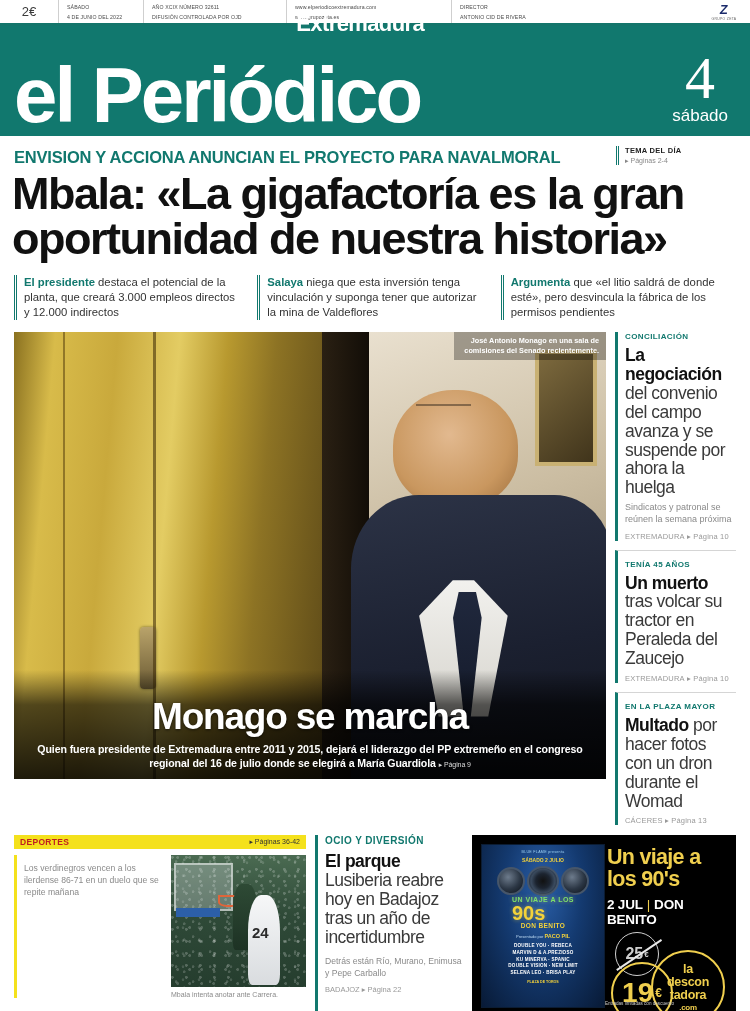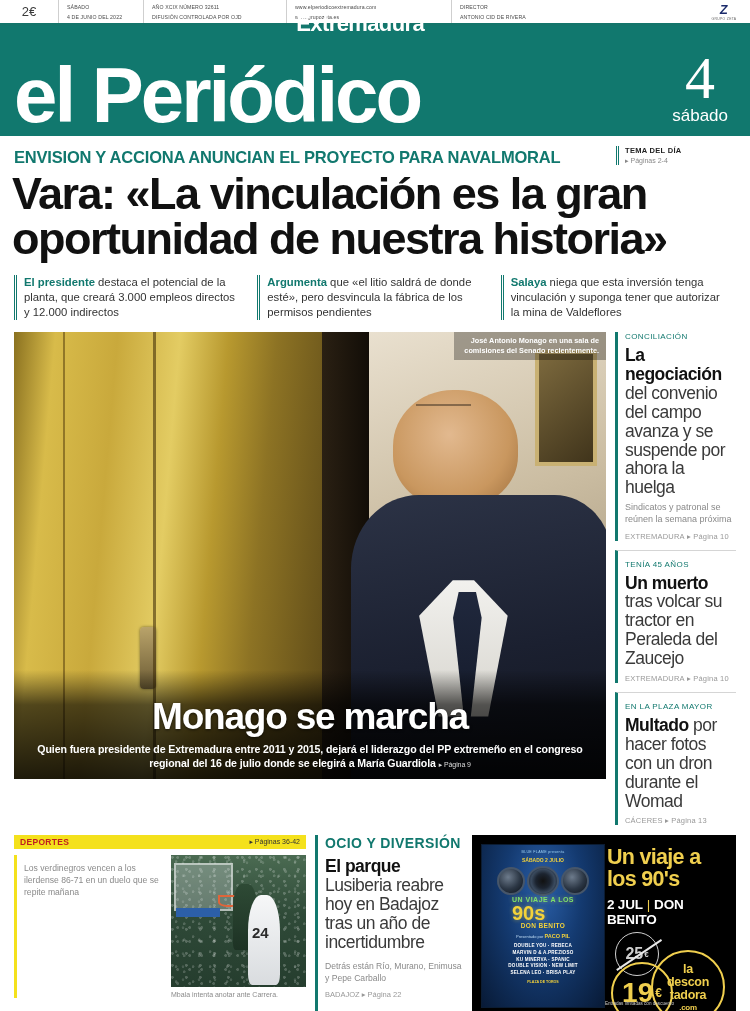--- a/index.html
+++ b/index.html
@@ -183,21 +183,21 @@
     margin-top:7px; font-weight:bold; letter-spacing:-.1px;
   }
   .ov-sub .pg { font-weight:normal; font-size:7px; color:#ddd; }
 
   
   .sidebar { flex:1; display:flex; flex-direction:column; }
   .side-item { padding-left:7px; border-left:3px solid #11786e; }
   .side-item + .side-item { margin-top:9px; padding-top:9px;
     border-top:1px solid #d5d5d5; }
   .si-kicker {
-    font-size:8px; font-weight:normal; color:#11786e; letter-spacing:.4px;
+    font-size:8px; font-weight:bold; color:#11786e; letter-spacing:.4px;
     margin-bottom:5px;
   }
   .si-title {
     font-size:17.5px; line-height:1.08; color:#3a3a3a; letter-spacing:-.5px;
   }
   .si-title b { color:#111; font-weight:bold; }
   .si-sub { font-size:9px; line-height:1.3; color:#8a8a8a; margin-top:5px; }
   .si-foot { font-size:7.5px; margin-top:6px; font-weight:bold; color:#333; letter-spacing:.2px;}
   .si-foot span { font-weight:normal; color:#999; }
 
@@ -253,21 +253,21 @@
     position:absolute; left:60%; top:52%; color:#2a2a2a; font-size:15px;
     font-weight:bold; font-family:"Liberation Sans",sans-serif;
   }
   .di-player2{
     position:absolute; left:46%; top:22%; width:18%; height:50%;
     background: linear-gradient(180deg,#2e4a35,#1d3224); border-radius:36% 36% 10% 10%;
   }
   .dep-cap { font-size:7px; color:#8a8a8a; margin-top:4px; }
 
   .ocio { width: 148px; border-left:3px solid #11786e; padding-left:7px; }
-  .oc-kicker { font-size:14px; font-weight:bold; color:#11786e; letter-spacing:.4px; }
+  .oc-kicker { font-size:10px; font-weight:bold; color:#11786e; letter-spacing:.4px; }
   .oc-title { font-size:17.5px; line-height:1.08; color:#3a3a3a; letter-spacing:-.5px; margin-top:6px;}
   .oc-title b { color:#111; font-weight:bold; }
   .oc-sub { font-size:8.6px; line-height:1.35; color:#8a8a8a; margin-top:9px; }
   .oc-foot { font-size:7.5px; margin-top:6px; font-weight:bold; color:#333; }
   .oc-foot span { font-weight:normal; color:#999; }
 
   
   .ad {
     flex:1; background:#000; position:relative; height:182px;
     border:1px solid #000; display:flex; padding:8px;
@@ -373,33 +373,33 @@
 
   <div class="kicker-row">
     <div class="kicker">ENVISION Y ACCIONA ANUNCIAN EL PROYECTO PARA NAVALMORAL</div>
     <div class="tema">
       <span class="tema-title">TEMA DEL DÍA</span>
       <span class="tema-pages">▸ Páginas 2-4</span>
     </div>
   </div>
 
   <div class="headline">
-    <div>Vara: «La vinculación es la gran</div>
+    <div>Mbala: «La gigafactoría es la gran</div>
     <div>oportunidad de nuestra historia»</div>
   </div>
 
   <div class="summaries">
     <div class="sumcol">
       <b>El presidente</b><span> destaca el potencial de la planta, que creará 3.000 empleos directos y 12.000 indirectos</span>
     </div>
     <div class="sumcol">
+      <b>Salaya</b><span> niega que esta inversión tenga vinculación y suponga tener que autorizar la mina de Valdeflores</span>
+    </div>
+    <div class="sumcol">
       <b>Argumenta</b><span> que «el litio saldrá de donde esté», pero desvincula la fábrica de los permisos pendientes</span>
-    </div>
-    <div class="sumcol">
-      <b>Salaya</b><span> niega que esta inversión tenga vinculación y suponga tener que autorizar la mina de Valdeflores</span>
     </div>
   </div>
 
   <div class="mid">
 
     <div class="photo-block">
       <div class="photo">
         <div class="ph-door">
           <div class="ph-handle"></div>
         </div>

